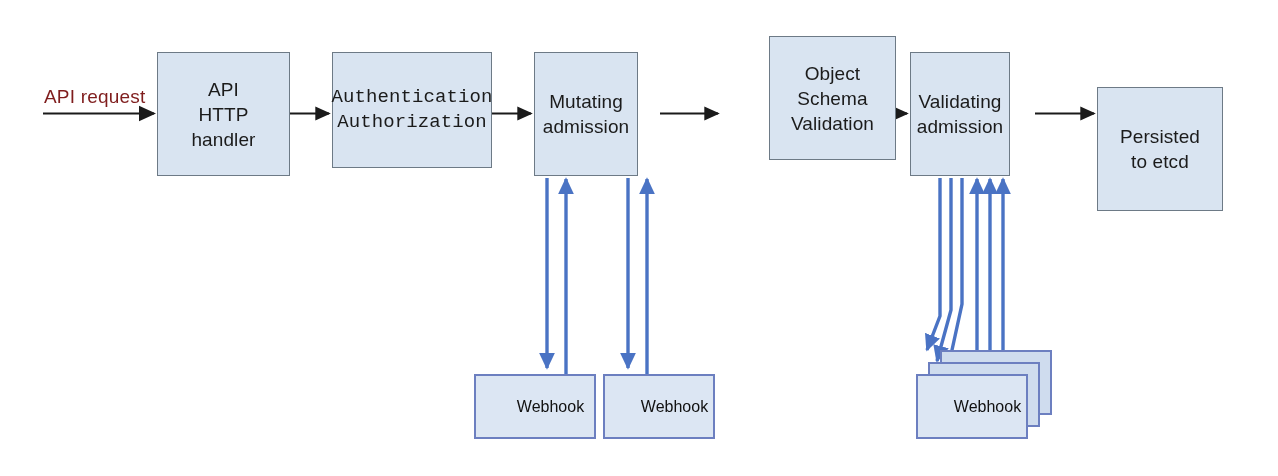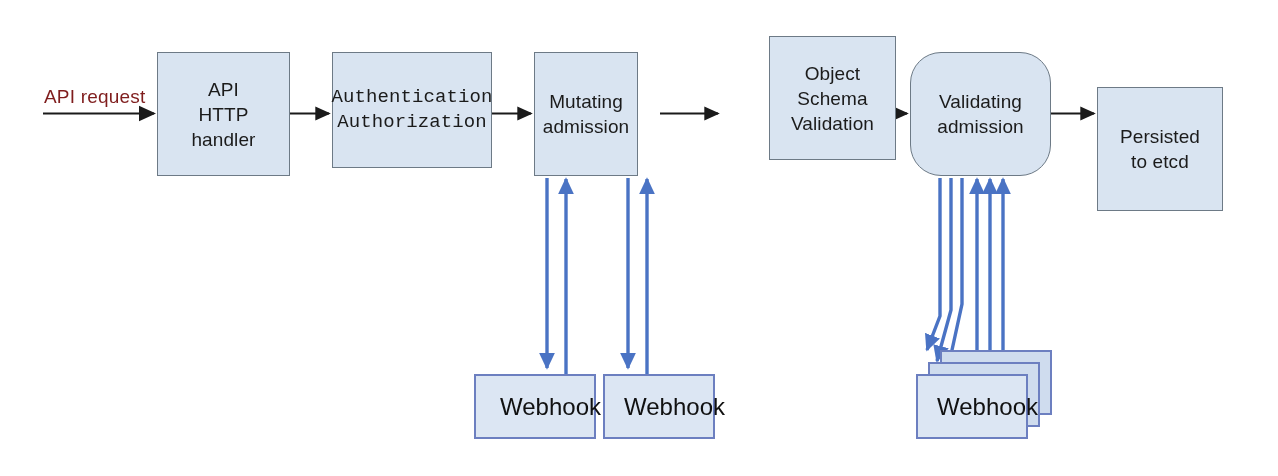--- a/index.html
+++ b/index.html
@@ -45,21 +45,21 @@
   .webhook-box {
     position: absolute;
     box-sizing: border-box;
     background: #dce6f3;
     border: 2px solid #6c7fc0;
     display: flex;
     align-items: center;
     justify-content: center;
     text-align: center;
     color: #111111;
-    font-size: 24px;
+    font-size: 16px;
     line-height: 24px;
     z-index: 6;
     padding-left: 31px;
   }
   .webhook-box.ghost {
     background: #cfdcee;
     border: 2px solid #6c7fc0;
     z-index: 5;
   }
   .webhook-box.ghost.back {
@@ -145,21 +145,21 @@
   <div class="stage-box" style="left:332px; top:52px; width:160px; height:116px;font-family:Liberation Mono, monospace;">Authentication
 Authorization</div>
 
   <div class="stage-box" style="left:534px; top:52px; width:104px; height:124px;">Mutating
 admission</div>
 
   <div class="stage-box" style="left:721px; top:36px; width:127px; height:124px;margin-left:48px;">Object
 Schema
 Validation</div>
 
-  <div class="stage-box" style="left:910px; top:52px; width:141px; height:124px;border-radius:31px;">Validating
+  <div class="stage-box" style="left:910px; top:52px; width:100px; height:124px;">Validating
 admission</div>
 
   <div class="stage-box" style="left:1097px; top:52px; width:126px; height:124px;margin-top:35px;">Persisted
 to etcd</div>
 
   <div class="webhook-box" style="left:474px; top:374px; width:122px; height:65px;">Webhook</div>
 
   <div class="webhook-box" style="left:603px; top:374px; width:112px; height:65px;">Webhook</div>
 
   <div class="webhook-box ghost back" style="left:940px; top:350px; width:112px; height:65px;"></div>

